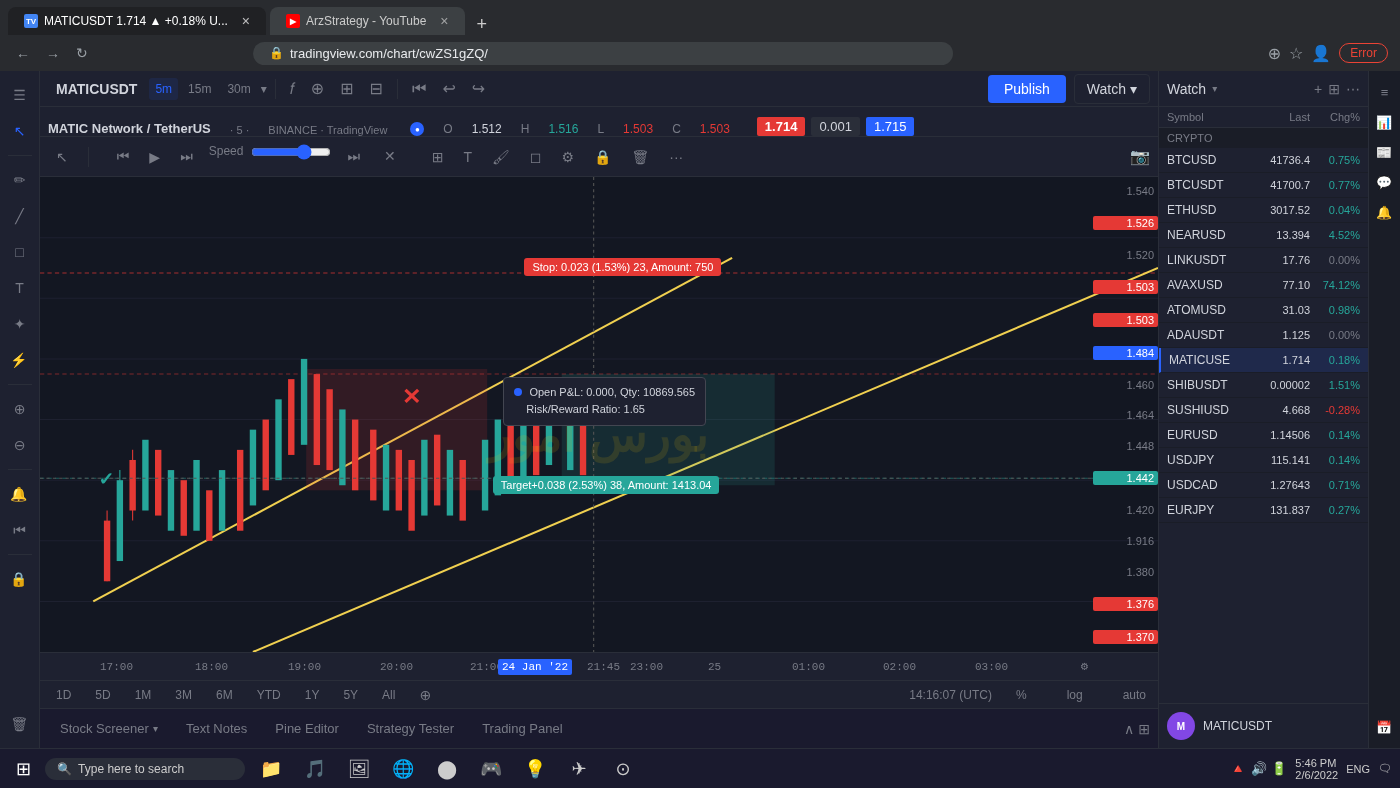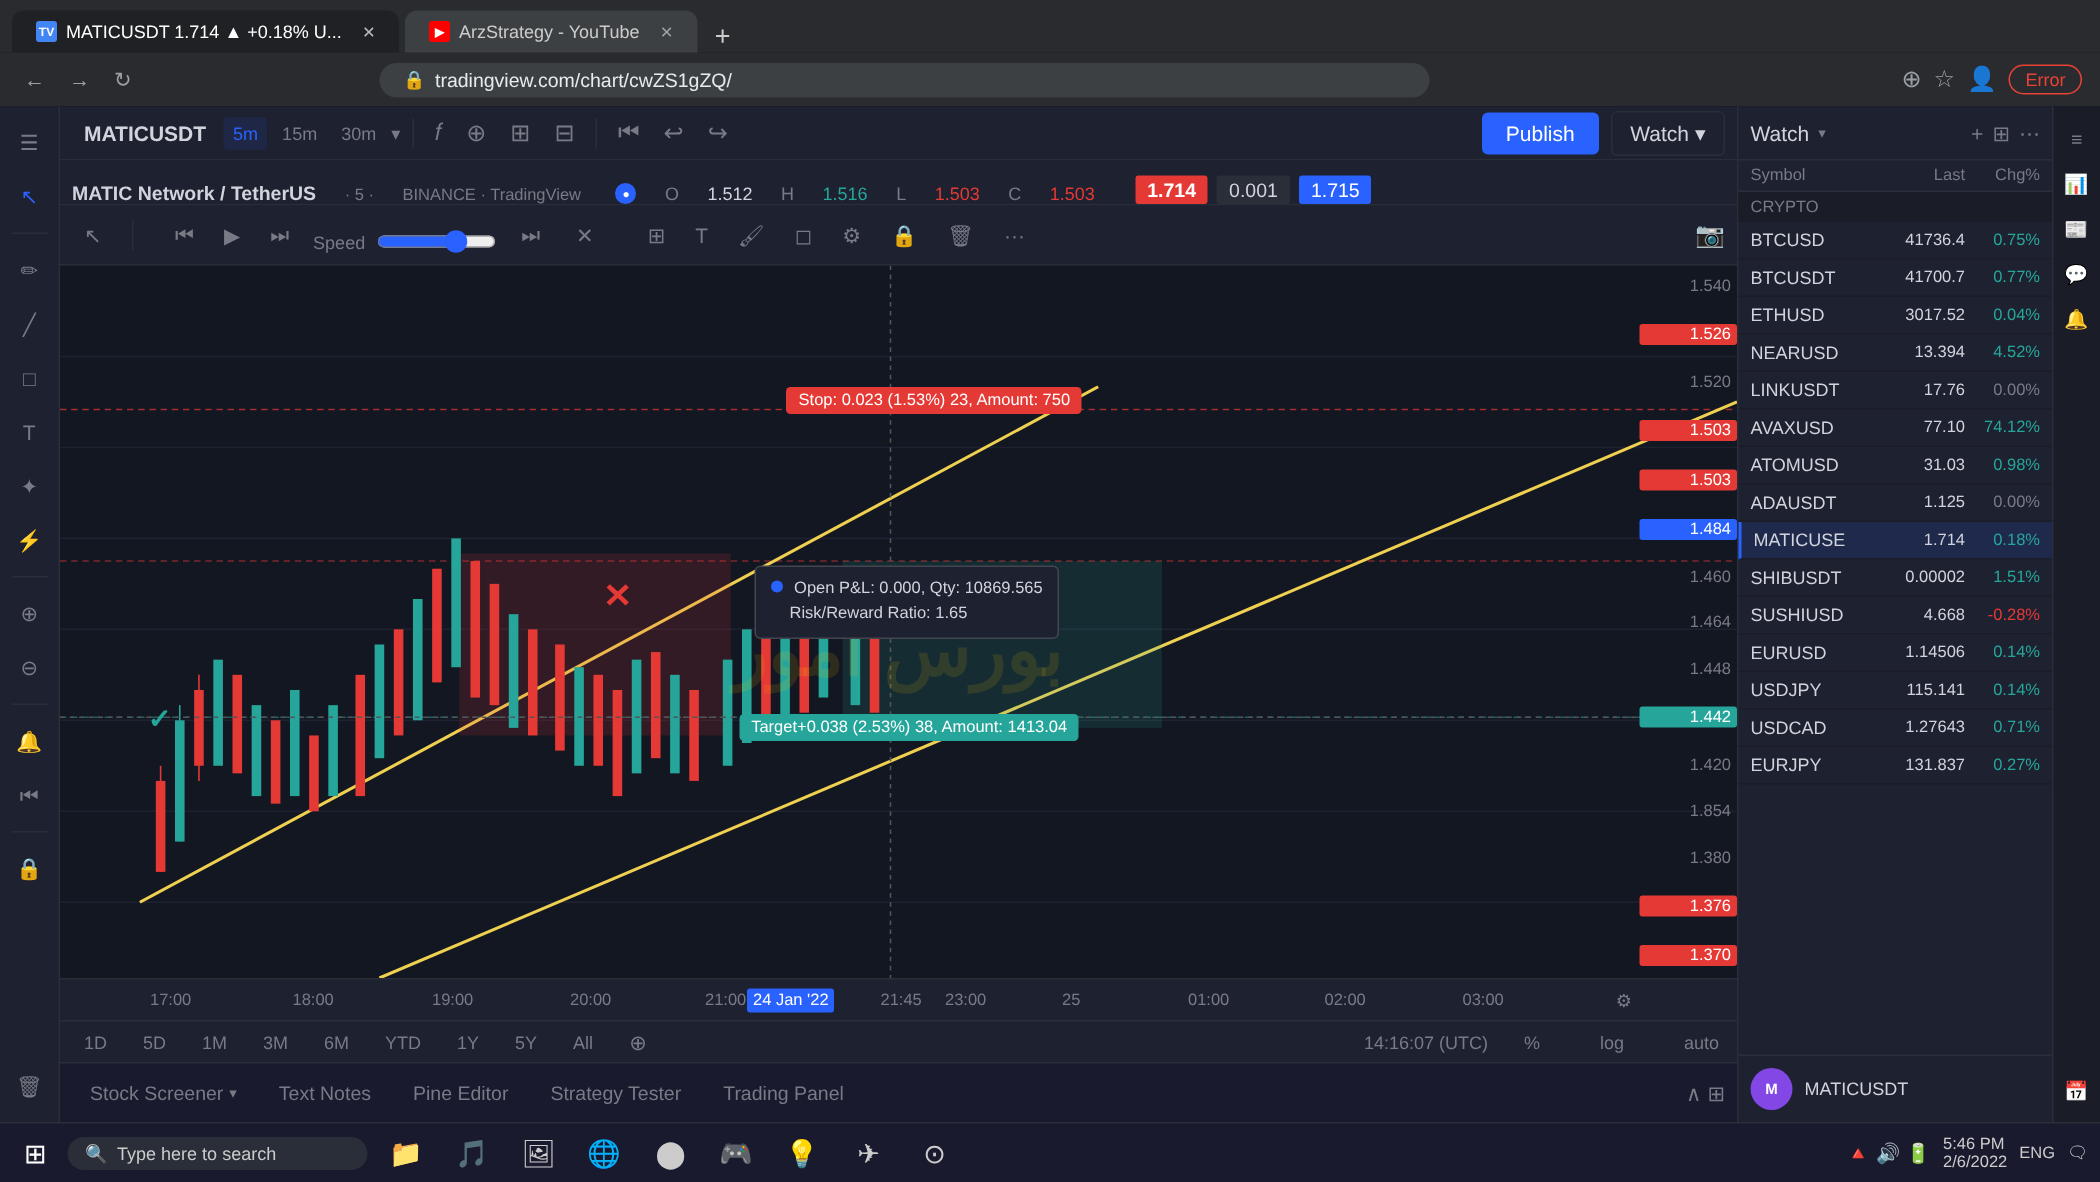--- a/index.html
+++ b/index.html
@@ -37,21 +37,21 @@
     .timeframe-btn.active { color: #2962ff; background: rgba(41,98,255,0.1); }
     .separator { width: 1px; height: 20px; background: #2a2e39; margin: 0 4px; }
     .toolbar-btn { background: none; border: none; color: #787b86; cursor: pointer; padding: 4px 6px; border-radius: 3px; font-size: 16px; }
     .publish-btn { background: #2962ff; color: #fff; border: none; border-radius: 4px; padding: 6px 16px; font-size: 14px; cursor: pointer; font-weight: 500; margin-left: 8px; }
     .watch-btn { background: none; border: 1px solid #2a2e39; color: #d1d4dc; border-radius: 4px; padding: 6px 12px; font-size: 14px; cursor: pointer; display: flex; align-items: center; gap: 4px; }
 
     
     .drawing-toolbar { height: 40px; background: #1e2130; display: flex; align-items: center; padding: 0 8px; gap: 8px; border-bottom: 1px solid #2a2e39; }
     .draw-btn { background: none; border: none; color: #787b86; cursor: pointer; padding: 4px 8px; border-radius: 3px; font-size: 14px; }
     .replay-controls { display: flex; align-items: center; gap: 4px; margin-left: 8px; }
-    .speed-control { display: flex; align-items: flex-end; gap: 8px; color: #787b86; font-size: 12px; }
+    .speed-control { display: flex; align-items: flex-start; gap: 8px; color: #787b86; font-size: 12px; }
     .speed-slider { width: 80px; accent-color: #2962ff; }
     .camera-btn { margin-left: auto; background: none; border: none; color: #787b86; cursor: pointer; font-size: 16px; }
 
     
     .chart-wrapper { flex: 1; position: relative; overflow: hidden; }
 
     
     .price-scale { position: absolute; right: 0; top: 0; width: 65px; height: 100%; display: flex; flex-direction: column; justify-content: space-between; padding: 8px 0; }
     .price-label { font-size: 11px; color: #787b86; text-align: right; padding-right: 4px; }
     .price-label.highlight-red { background: #e53935; color: #fff; padding: 1px 4px; border-radius: 2px; }
@@ -59,21 +59,21 @@
     .price-label.highlight-blue { background: #2962ff; color: #fff; padding: 1px 4px; border-radius: 2px; }
 
     
     .chart-overlay { position: absolute; top: 0; left: 0; right: 65px; bottom: 0; }
     .stop-label { position: absolute; background: #e53935; color: #fff; padding: 3px 8px; border-radius: 3px; font-size: 11px; font-weight: 500; }
     .target-label { position: absolute; background: #26a69a; color: #fff; padding: 3px 8px; border-radius: 3px; font-size: 11px; font-weight: 500; }
     .pnl-tooltip { position: absolute; background: #1e2130; border: 1px solid #434651; color: #d1d4dc; padding: 6px 10px; border-radius: 4px; font-size: 11px; line-height: 1.6; }
     .pnl-dot { display: inline-block; width: 8px; height: 8px; background: #2962ff; border-radius: 50%; margin-right: 4px; }
 
     
-    .time-axis { height: 28px; background: #1e2130; display: flex; align-items: center; padding: 0 8px; border-top: 1px solid #2a2e39; position: relative; }
+    .time-axis { height: 28px; background: #1e2130; display: flex; align-items: center; padding: 0 8px; border-top: 1px solid #2a2e39; position: relative; font-family: Liberation Mono, monospace; }
     .time-label { font-size: 11px; color: #787b86; position: absolute; }
     .time-label.active { background: #2962ff; color: #fff; padding: 2px 4px; border-radius: 2px; }
     .settings-gear { position: absolute; right: 70px; color: #787b86; cursor: pointer; }
 
     
     .chart-status { height: 28px; background: #1e2130; display: flex; align-items: center; padding: 0 12px; gap: 16px; border-top: 1px solid #2a2e39; }
     .period-btn { background: none; border: none; color: #787b86; font-size: 12px; cursor: pointer; padding: 2px 4px; }
     .utc-display { margin-left: auto; color: #787b86; font-size: 12px; }
     .log-btn, .auto-btn { background: none; border: none; color: #787b86; font-size: 12px; cursor: pointer; padding-left: 24px; }
 
@@ -380,21 +380,21 @@
         <span class="price-label highlight-red">1.526</span>
         <span class="price-label">1.520</span>
         <span class="price-label highlight-red">1.503</span>
         <span class="price-label highlight-red">1.503</span>
         <span class="price-label highlight-blue">1.484</span>
         <span class="price-label">1.460</span>
         <span class="price-label">1.464</span>
         <span class="price-label">1.448</span>
         <span class="price-label highlight-green">1.442</span>
         <span class="price-label">1.420</span>
-        <span class="price-label">1.854</span>
+        <span class="price-label">1.916</span>
         <span class="price-label">1.380</span>
         <span class="price-label highlight-red">1.376</span>
         <span class="price-label highlight-red">1.370</span>
       </div>
     </div>
 
     <div class="time-axis">
       <span class="time-label" style="left:60px;">17:00</span>
       <span class="time-label" style="left:155px;">18:00</span>
       <span class="time-label" style="left:248px;">19:00</span>

